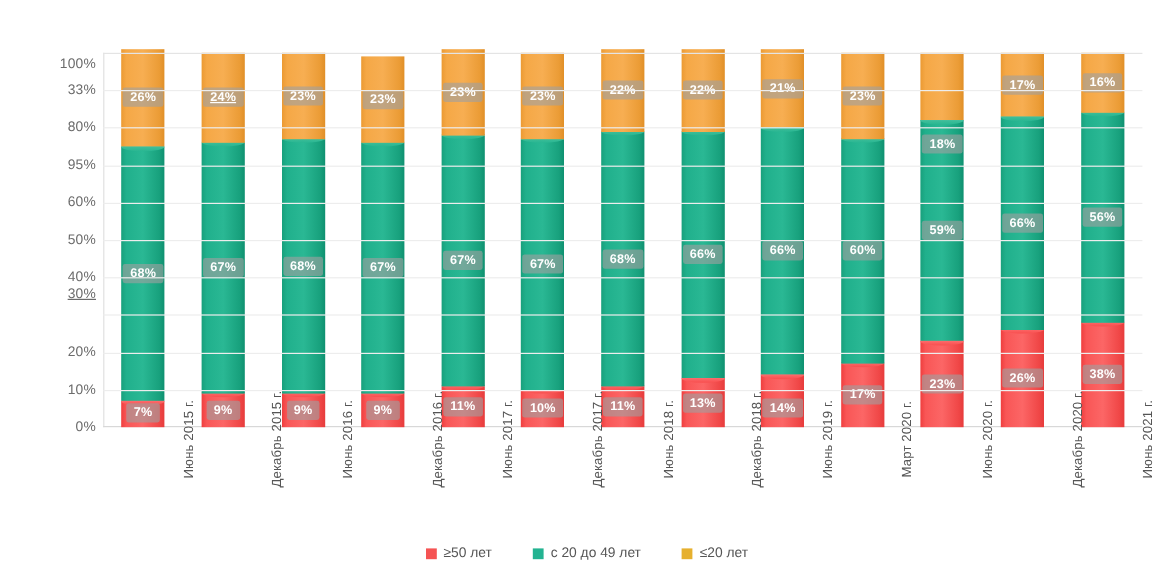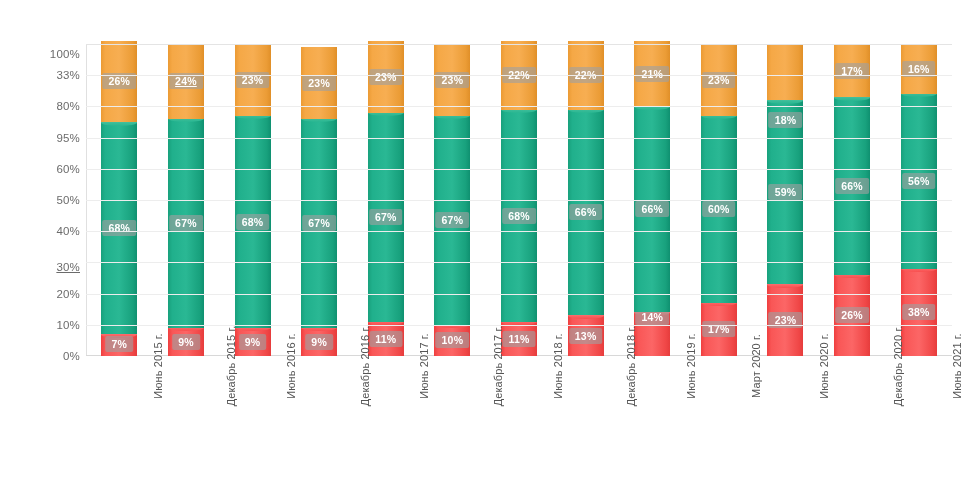--- a/index.html
+++ b/index.html
@@ -203,21 +203,21 @@
   <div class="plot-wrap">
 
     <div class="y-axis">
         <div class="y-tick" style="top: 10px;">100%</div>
         <div class="y-tick" style="top: 31.2px;">33%</div>
         <div class="y-tick" style="top: 62.4px;">80%</div>
         <div class="y-tick" style="top: 93.6px;">95%</div>
         <div class="y-tick" style="top: 124.8px;">60%</div>
         <div class="y-tick" style="top: 156px;">50%</div>
         <div class="y-tick" style="top: 187.2px;">40%</div>
-        <div class="y-tick" style="top: 223px; text-decoration: underline;">30%</div>
+        <div class="y-tick" style="top: 201px; text-decoration: underline;">30%</div>
         <div class="y-tick" style="top: 249.6px;">20%</div>
         <div class="y-tick" style="top: 280.8px;">10%</div>
         <div class="y-tick" style="top: 312px;">0%</div>
       </div>
 
     <div class="grid-area">
       <div class="axis-line-y"></div>
       <div class="axis-line-x"></div>
       <div class="bars">
           <div class="bar-col" style="left: 15.3077px; width: 36px;">
@@ -313,21 +313,21 @@
               <div class="cap cap-green"></div>
             </div>
             <div class="val-label" style="top: 168.48px;">66%</div>
             <div class="seg seg-orange" style="bottom: 246.48px; height: 68.64px;"></div>
             <div class="val-label" style="top: 31.2px;">22%</div>
           </div>
           <div class="bar-col" style="left: 548.231px; width: 36px;">
             <div class="seg seg-red" style="bottom: 0px; height: 43.68px;">
               <div class="cap cap-red"></div>
             </div>
-            <div class="val-label" style="top: 273px;">14%</div>
+            <div class="val-label" style="top: 296px;">14%</div>
             <div class="seg seg-green" style="bottom: 43.68px; height: 205.92px;">
               <div class="cap cap-green"></div>
             </div>
             <div class="val-label" style="top: 165.36px;">66%</div>
             <div class="seg seg-orange" style="bottom: 249.6px; height: 65.52px;"></div>
             <div class="val-label" style="top: 29.64px;">21%</div>
           </div>
           <div class="bar-col" style="left: 614.846px; width: 36px;">
             <div class="seg seg-red" style="bottom: 0px; height: 53.04px;">
               <div class="cap cap-red"></div>
@@ -399,13 +399,27 @@
         <div class="x-tick" style="left: 433px;"><span>Июнь 2018 г.</span></div>
         <div class="x-tick" style="left: 499.615px;"><span>Декабрь 2018 г.</span></div>
         <div class="x-tick" style="left: 566.231px;"><span>Июнь 2019 г.</span></div>
         <div class="x-tick" style="left: 632.846px;"><span>Март 2020 г.</span></div>
         <div class="x-tick" style="left: 699.462px;"><span>Июнь 2020 г.</span></div>
         <div class="x-tick" style="left: 766.077px;"><span>Декабрь 2020 г.</span></div>
         <div class="x-tick" style="left: 832.692px;"><span>Июнь 2021 г.</span></div>
       </div>
   </div>
 
+  <div class="legend">
+      <div class="legend-item">
+        <span class="legend-swatch" style="background: rgb(245, 83, 83);"></span>
+        <span>≥50 лет</span>
+      </div>
+      <div class="legend-item">
+        <span class="legend-swatch" style="background: rgb(35, 179, 145);"></span>
+        <span>с 20 до 49 лет</span>
+      </div>
+      <div class="legend-item">
+        <span class="legend-swatch" style="background: rgb(230, 176, 46);"></span>
+        <span>≤20 лет</span>
+      </div>
+    </div>
 </div>
 
 </body></html>

